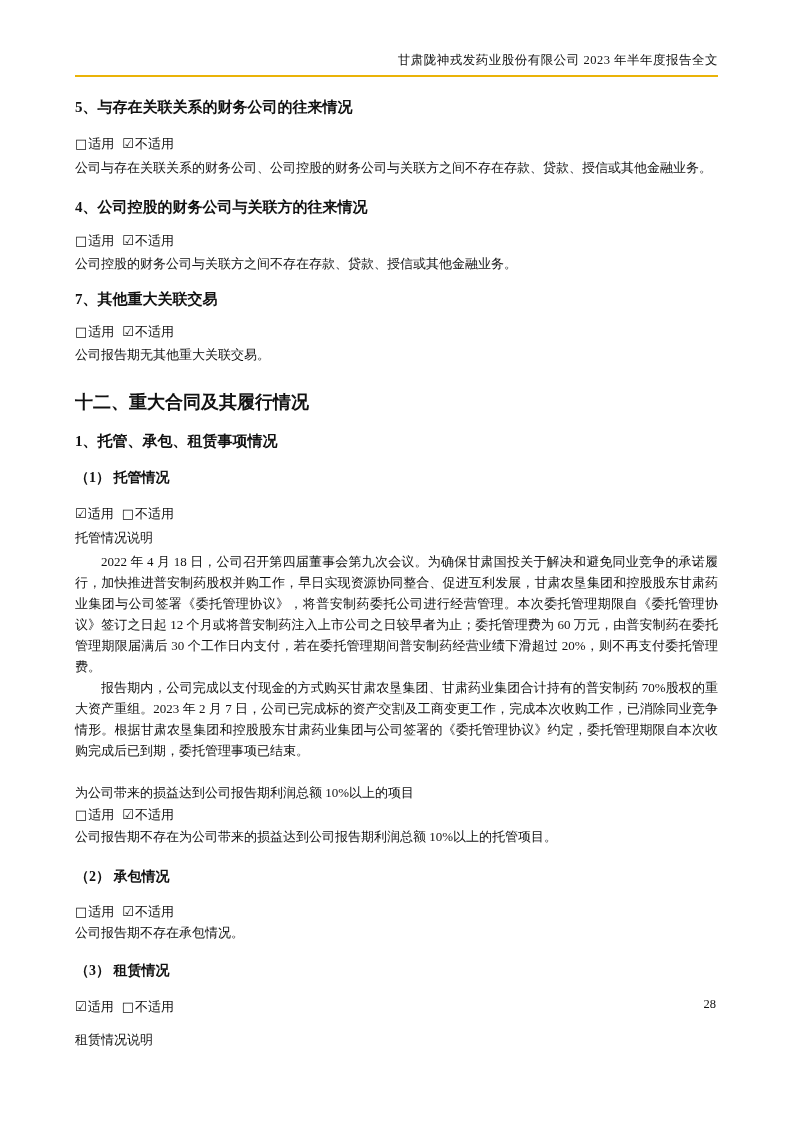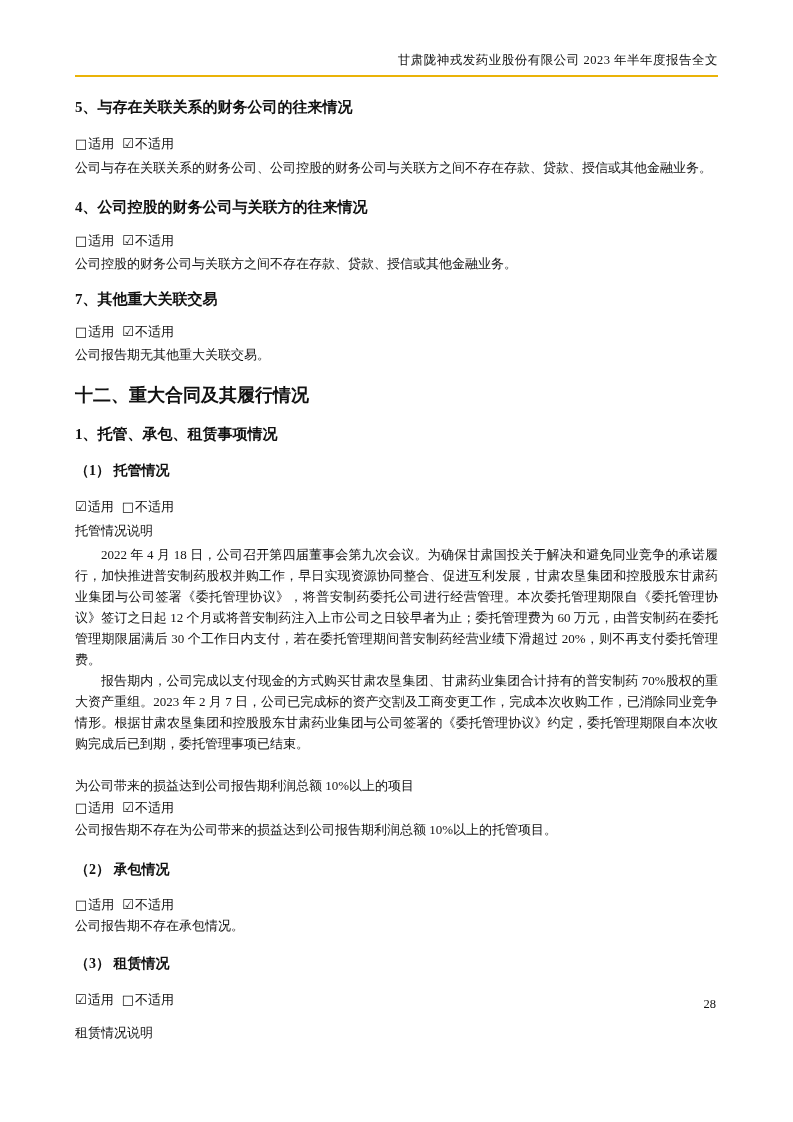--- a/index.html
+++ b/index.html
@@ -56,21 +56,21 @@
     <span class="opt opt-first"><span class="cb">□</span><span>适用</span></span><span class="opt"><span class="cb">☑</span><span>不适用</span></span>
   </div>
   <div class="body-line" style="margin-top:4px">公司控股的财务公司与关联方之间不存在存款、贷款、授信或其他金融业务。</div>
 
   <div class="h-num" style="margin-top:15px">7、其他重大关联交易</div>
   <div class="check-line" style="margin-top:14px">
     <span class="opt opt-first"><span class="cb">□</span><span>适用</span></span><span class="opt"><span class="cb">☑</span><span>不适用</span></span>
   </div>
   <div class="body-line" style="margin-top:4px">公司报告期无其他重大关联交易。</div>
 
-  <div class="h-chapter" style="margin-top:17px">十二、重大合同及其履行情况</div>
+  <div class="h-chapter" style="margin-top:24px">十二、重大合同及其履行情况</div>
 
   <div class="h-num" style="margin-top:16px">1、托管、承包、租赁事项情况</div>
 
   <div class="h-item" style="margin-top:17px">（1） 托管情况</div>
   <div class="check-line" style="margin-top:18px">
     <span class="opt opt-first"><span class="cb">☑</span><span>适用</span></span><span class="opt"><span class="cb">□</span><span>不适用</span></span>
   </div>
   <div class="body-line" style="margin-top:5px">托管情况说明</div>
   <div class="para" style="margin-top:3px">2022 年 4 月 18 日，公司召开第四届董事会第九次会议。为确保甘肃国投关于解决和避免同业竞争的承诺履行，加快推进普安制药股权并购工作，早日实现资源协同整合、促进互利发展，甘肃农垦集团和控股股东甘肃药业集团与公司签署《委托管理协议》，将普安制药委托公司进行经营管理。本次委托管理期限自《委托管理协议》签订之日起 12 个月或将普安制药注入上市公司之日较早者为止；委托管理费为 60 万元，由普安制药在委托管理期限届满后 30 个工作日内支付，若在委托管理期间普安制药经营业绩下滑超过 20%，则不再支付委托管理费。</div>
   <div class="para">报告期内，公司完成以支付现金的方式购买甘肃农垦集团、甘肃药业集团合计持有的普安制药 70%股权的重大资产重组。2023 年 2 月 7 日，公司已完成标的资产交割及工商变更工作，完成本次收购工作，已消除同业竞争情形。根据甘肃农垦集团和控股股东甘肃药业集团与公司签署的《委托管理协议》约定，委托管理期限自本次收购完成后已到期，委托管理事项已结束。</div>

